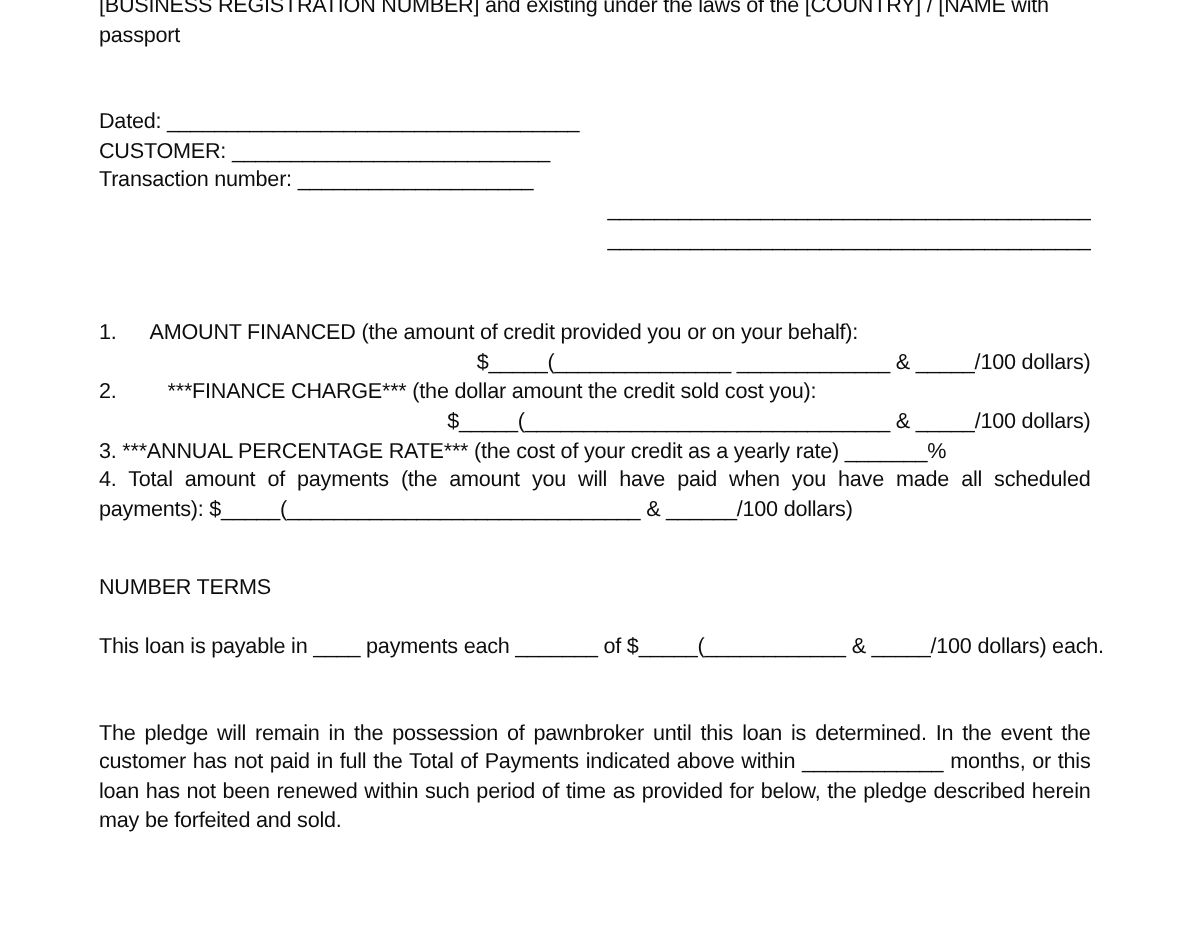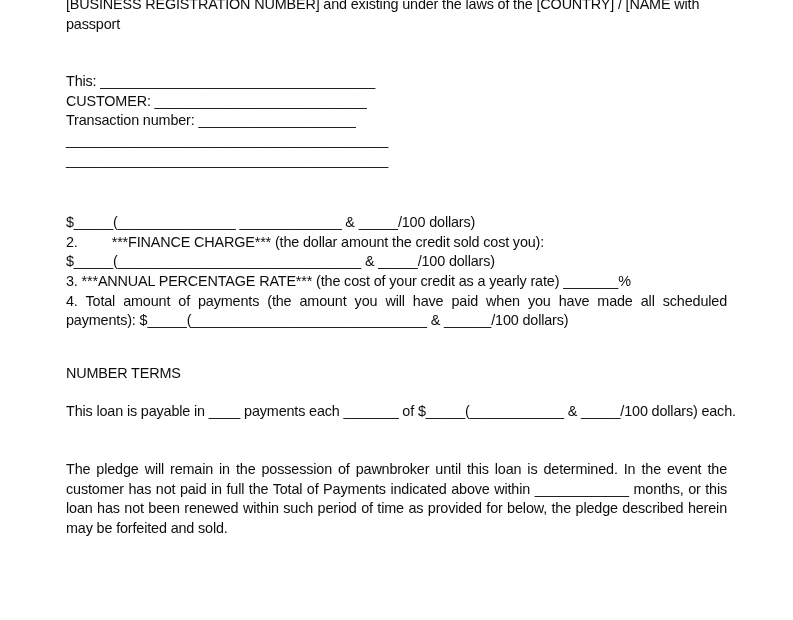--- a/index.html
+++ b/index.html
@@ -50,46 +50,47 @@
   .heading {
     font-size: 14.4px;
     line-height: 19.6px;
     letter-spacing: -0.15px;
   }
   .num-indent {
     display: inline-block;
     min-width: 0;
   }
   
-  .u { white-space: pre; }
+  .u { white-space: pre; text-align: right; }
   .spacer-1 { display:inline-block; width: 22px; }
   .spacer-2 { display:inline-block; width: 34px; }
 </style>
 </head>
 <body>
 
 <div class="page">
   <div class="content">
 
     <p class="clip-top"><span>[BUSINESS REGISTRATION NUMBER] and existing under the laws of the [COUNTRY] / [NAME with passport</span><br></p>
 
     <div class="gap-lg"></div>
 
-    <p><span>This: </span><span class="u">___________________________________</span></p>
+    <p><span>Dated: </span><span class="u">___________________________________</span></p>
 
     <p><span>CUSTOMER: </span><span class="u">___________________________</span></p>
 
     <p><span>Transaction number: </span><span class="u">____________________</span></p>
 
     <p class="u">_________________________________________</p>
 
     <p class="u">_________________________________________</p>
 
     <div class="gap-xl"></div>
 
+    <p class="just"><span class="num-indent">1.</span><span class="spacer-1"></span><span>AMOUNT FINANCED</span> <span>(the amount of credit provided you or on your behalf):</span></p>
     <p class="u">$_____(_______________ _____________ &amp; _____/100 dollars)</p>
 
     <p class="just"><span class="num-indent">2.</span><span class="spacer-2"></span><span>***FINANCE CHARGE***</span> <span>(the dollar amount the credit sold cost you):</span></p>
     <p class="u">$_____(_______________________________ &amp; _____/100 dollars)</p>
 
     <p><span>3.</span> <span>***ANNUAL PERCENTAGE RATE***</span> <span>(the cost of your credit as a yearly rate)</span> <span class="u">_______%</span></p>
 
     <p class="just"><span>4.</span> <span>Total amount of payments</span> <span>(the amount you will have paid when you have made all scheduled payments):</span> <span class="u">$_____(______________________________ &amp; ______/100 dollars)</span></p>
 
     <div class="gap-md"></div>

